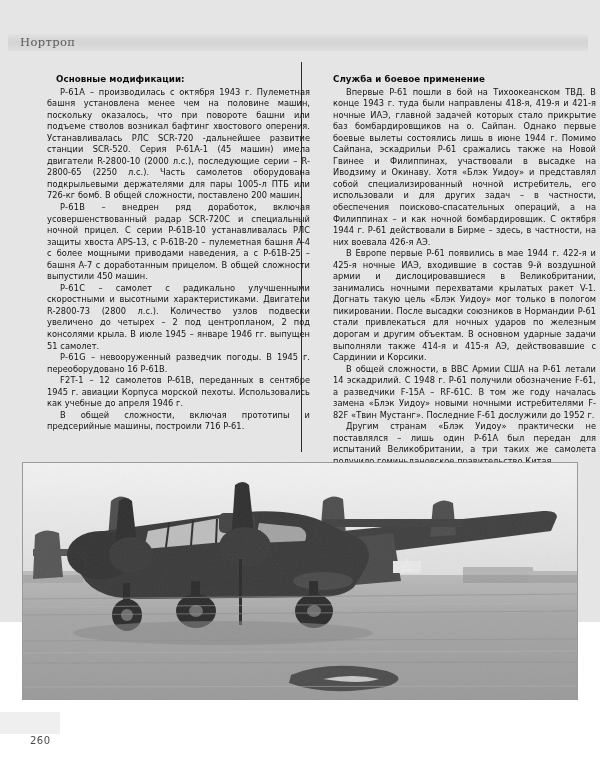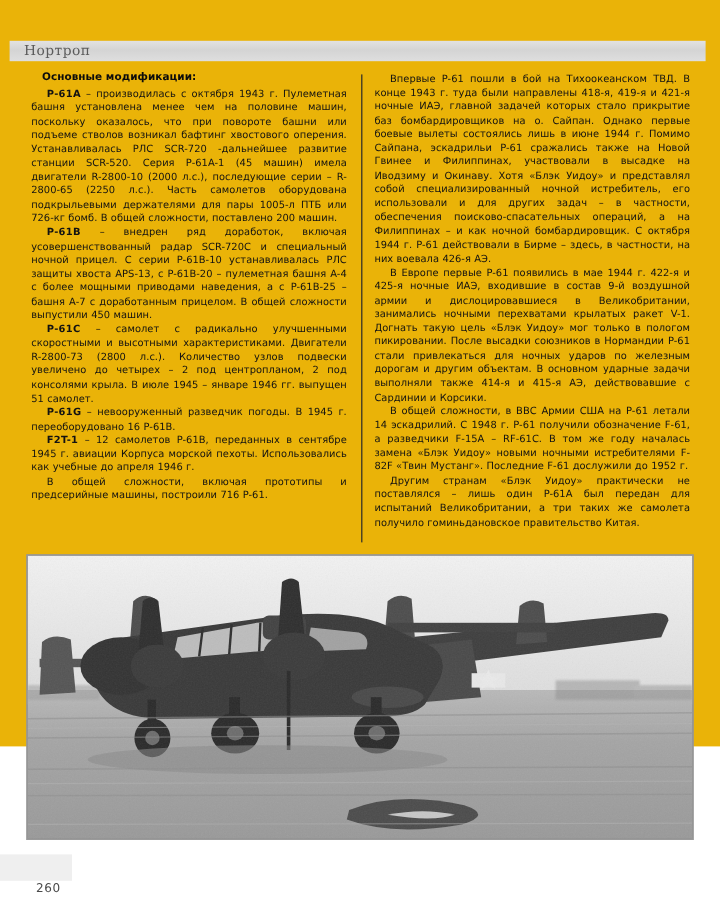--- a/index.html
+++ b/index.html
@@ -14,21 +14,21 @@
     font-family: "DejaVu Sans", "Liberation Sans", sans-serif;
     color: #111;
     overflow: hidden;
   }
 
   .page {
     position: absolute;
     left: 0; top: 0;
     width: 600px;
     height: 622px;
-    background: #eab308;
+    background: #e5e5e5;
   }
 
   
   .header-band {
     position: absolute;
     left: 8px;
     top: 34px;
     width: 580px;
     height: 17px;
     background: linear-gradient(180deg, #e2e2e2 0%, #d4d4d4 45%, #dedede 100%);
@@ -51,23 +51,24 @@
   
   .columns {
     position: absolute;
     left: 26px;
     top: 60px;
     width: 549px;
     height: 392px;
   }
   .col {
     position: absolute;
-    top: 0;
+    top: 14px;
     width: 263px;
     height: 392px;
+    margin-left: 21px;
   }
   .col-left  { left: 0; }
   .col-right { left: 286px; }
 
   .col-divider {
     position: absolute;
     left: 275px;
     top: 2px;
     width: 1px;
     height: 390px;
@@ -89,21 +90,21 @@
     font-size: 8.25px;
     line-height: 11.55px;
     text-align: justify;
     text-justify: inter-word;
     text-indent: 13px;
     color: #121212;
     letter-spacing: 0.02px;
     word-spacing: 0.15px;
   }
   p.body + p.body { margin-top: 0; }
-  b { font-weight: bold; letter-spacing: 0.25px; }
+  b { font-weight: normal; letter-spacing: 0.25px; }
 
   .caption {
     position: absolute;
     left: 312px;
     top: 438px;
     width: 264px;
     font-size: 8.1px;
     font-weight: bold;
     font-style: italic;
     line-height: 11px;
@@ -162,20 +163,21 @@
           <p class="body"><b>P-61A</b> – производилась с октября 1943 г. Пулеметная башня установлена менее чем на половине машин, поскольку оказалось, что при повороте башни или подъеме стволов возникал бафтинг хвостового оперения. Устанавливалась РЛС SCR-720 -дальнейшее развитие станции SCR-520. Серия P-61A-1 (45 машин) имела двигатели R-2800-10 (2000 л.с.), последующие серии – R-2800-65 (2250 л.с.). Часть самолетов оборудована подкрыльевыми держателями для пары 1005-л ПТБ или 726-кг бомб. В общей сложности, поставлено 200 машин.</p>
           <p class="body"><b>P-61B</b> – внедрен ряд доработок, включая усовершенствованный радар SCR-720C и специальный ночной прицел. С серии P-61B-10 устанавливалась РЛС защиты хвоста APS-13, с P-61B-20 – пулеметная башня A-4 с более мощными приводами наведения, а с P-61B-25 – башня A-7 с доработанным прицелом. В общей сложности выпустили 450 машин.</p>
           <p class="body"><b>P-61C</b> – самолет с радикально улучшенными скоростными и высотными характеристиками. Двигатели R-2800-73 (2800 л.с.). Количество узлов подвески увеличено до четырех – 2 под центропланом, 2 под консолями крыла. В июле 1945 – январе 1946 гг. выпущен 51 самолет.</p>
           <p class="body"><b>P-61G</b> – невооруженный разведчик погоды. В 1945 г. переоборудовано 16 P-61B.</p>
           <p class="body"><b>F2T-1</b> – 12 самолетов P-61B, переданных в сентябре 1945 г. авиации Корпуса морской пехоты. Использовались как учебные до апреля 1946 г.</p>
           <p class="body">В общей сложности, включая прототипы и предсерийные машины, построили 716 P-61.</p>
         </div>
     </div>
 
     <div class="col col-right">
+      <h2 class="sec-head">Служба и боевое применение</h2>
       <div id="right-body">
           <p class="body">Впервые P-61 пошли в бой на Тихоокеанском ТВД. В конце 1943 г. туда были направлены 418-я, 419-я и 421-я ночные ИАЭ, главной задачей которых стало прикрытие баз бомбардировщиков на о. Сайпан. Однако первые боевые вылеты состоялись лишь в июне 1944 г. Помимо Сайпана, эскадрильи P-61 сражались также на Новой Гвинее и Филиппинах, участвовали в высадке на Иводзиму и Окинаву. Хотя «Блэк Уидоу» и представлял собой специализированный ночной истребитель, его использовали и для других задач – в частности, обеспечения поисково-спасательных операций, а на Филиппинах – и как ночной бомбардировщик. С октября 1944 г. P-61 действовали в Бирме – здесь, в частности, на них воевала 426-я АЭ.</p>
           <p class="body">В Европе первые P-61 появились в мае 1944 г. 422-я и 425-я ночные ИАЭ, входившие в состав 9-й воздушной армии и дислоцировавшиеся в Великобритании, занимались ночными перехватами крылатых ракет V-1. Догнать такую цель «Блэк Уидоу» мог только в пологом пикировании. После высадки союзников в Нормандии P-61 стали привлекаться для ночных ударов по железным дорогам и другим объектам. В основном ударные задачи выполняли также 414-я и 415-я АЭ, действовавшие с Сардинии и Корсики.</p>
           <p class="body">В общей сложности, в ВВС Армии США на P-61 летали 14 эскадрилий. С 1948 г. P-61 получили обозначение F-61, а разведчики F-15A – RF-61C. В том же году началась замена «Блэк Уидоу» новыми ночными истребителями F-82F «Твин Мустанг». Последние F-61 дослужили до 1952 г.</p>
           <p class="body">Другим странам «Блэк Уидоу» практически не поставлялся – лишь один P-61A был передан для испытаний Великобритании, а три таких же самолета получило гоминьдановское правительство Китая.</p>
         </div>
     </div>
 
   </div>
 

